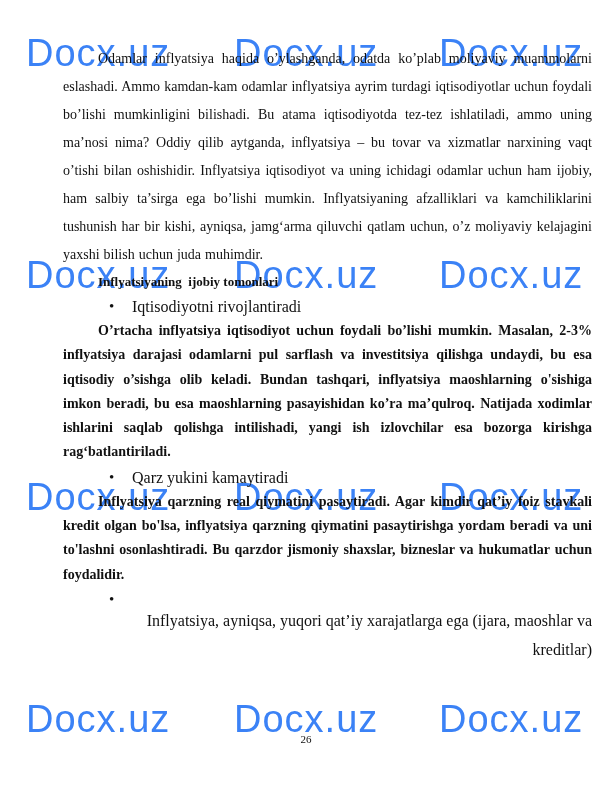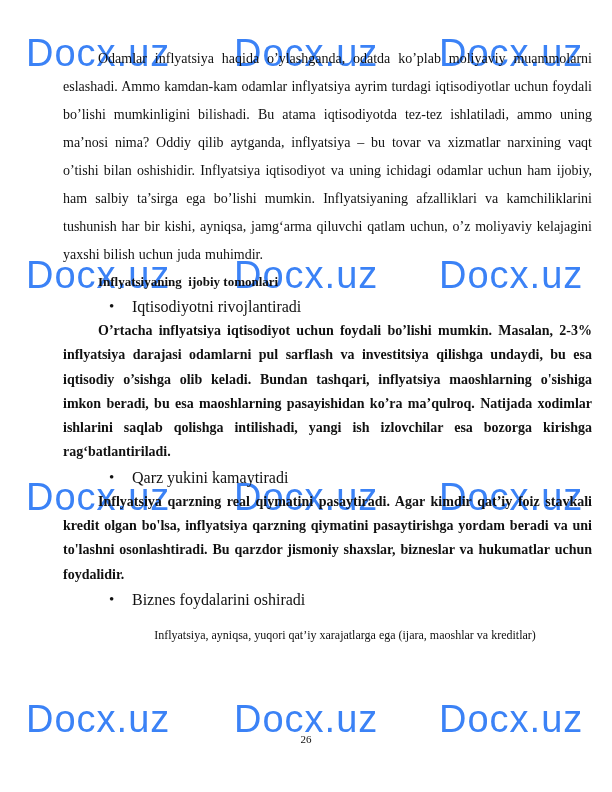--- a/index.html
+++ b/index.html
@@ -57,24 +57,24 @@
     line-height: 25px;
   }
   .bullet-marker {
     position: absolute;
     left: 46px;
     top: 0;
     font-size: 15px;
     line-height: 25px;
   }
   .para-4 {
-    margin: 9px 0 0 8px;
-    font-size: 12px;
+    margin: 19px 0 0 8px;
+    font-size: 16px;
     line-height: 29px;
-    text-align: center;
+    text-align: right;
   }
   .para-4 .p4-line { display: block; }
   .para-4 .p4-first { text-indent: 27px; }
   .page-number {
     position: absolute;
     left: 0;
     top: 730px;
     width: 612px;
     text-align: center;
     font-size: 11px;
@@ -117,21 +117,20 @@
 
     <div class="bullet-row">
       <span class="bullet-marker">•</span>
       <span>Qarz yukini kamaytiradi</span>
     </div>
 
     <p class="para para-3">Inflyatsiya qarzning real qiymatini pasaytiradi. Agar kimdir qat’iy foiz stavkali kredit olgan bo'lsa, inflyatsiya qarzning qiymatini pasaytirishga yordam beradi va uni to'lashni osonlashtiradi. Bu qarzdor jismoniy shaxslar, bizneslar va hukumatlar uchun foydalidir.</p>
 
     <div class="bullet-row">
       <span class="bullet-marker">•</span>
-      <span>Biznes foydalarini oshiradi</span>
     </div>
 
     <p class="para-4">
       <span class="p4-line p4-first">Inflyatsiya, ayniqsa, yuqori qat’iy xarajatlarga ega (ijara, maoshlar va kreditlar)</span>
     </p>
 
   </div>
 
   <div class="page-number">26</div>
 

